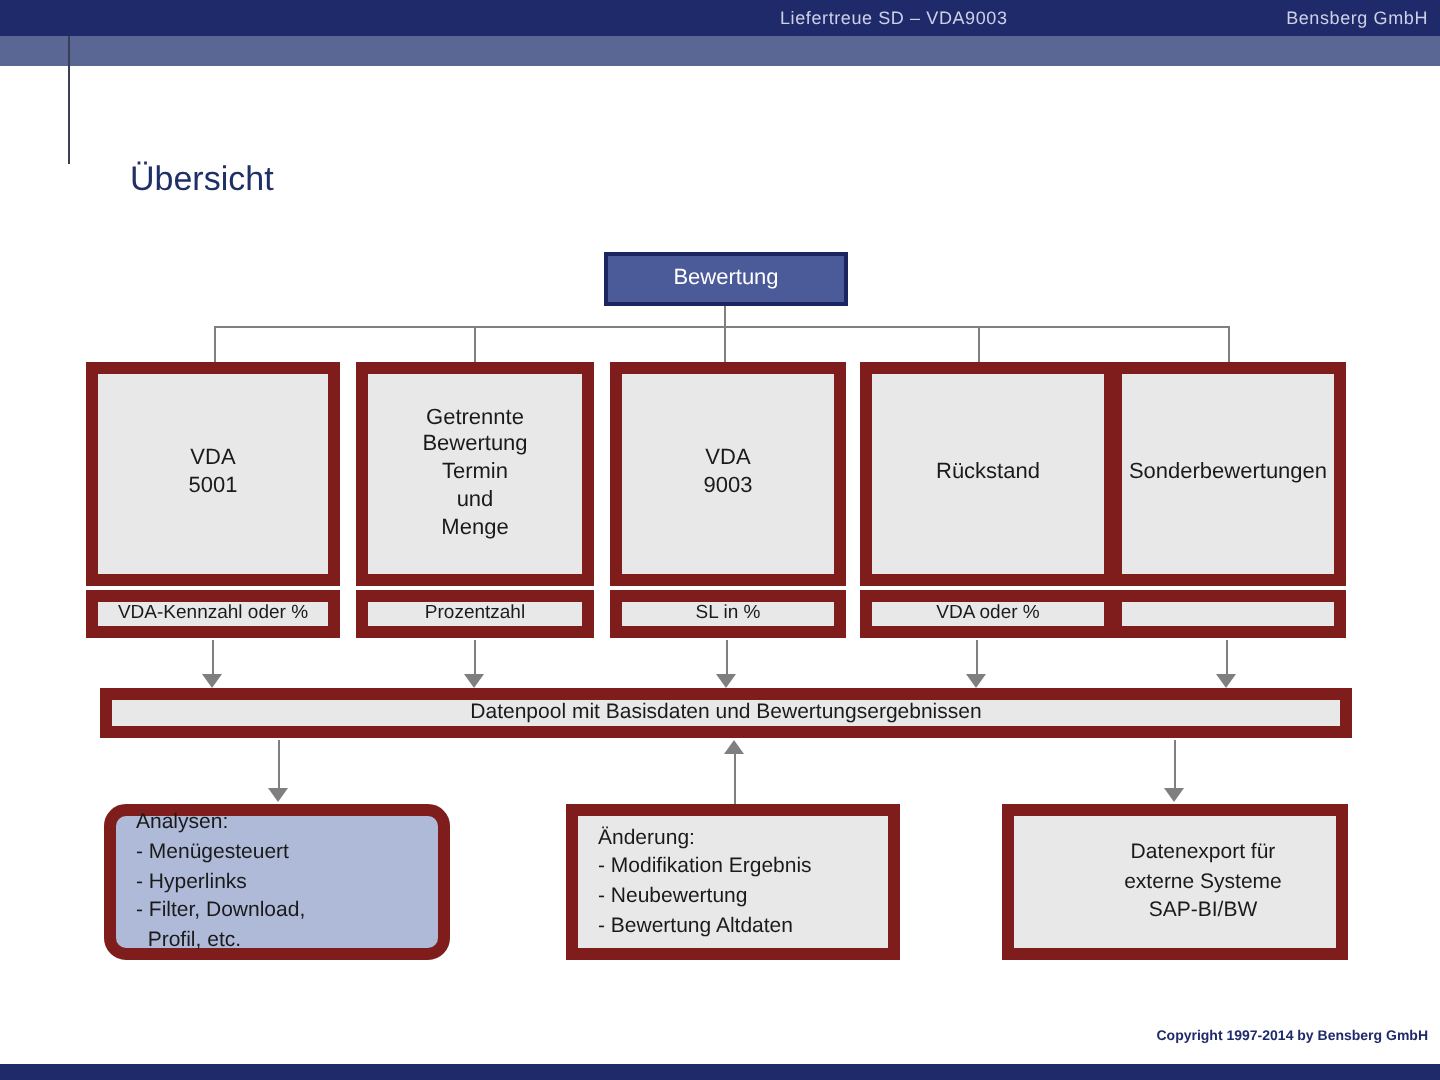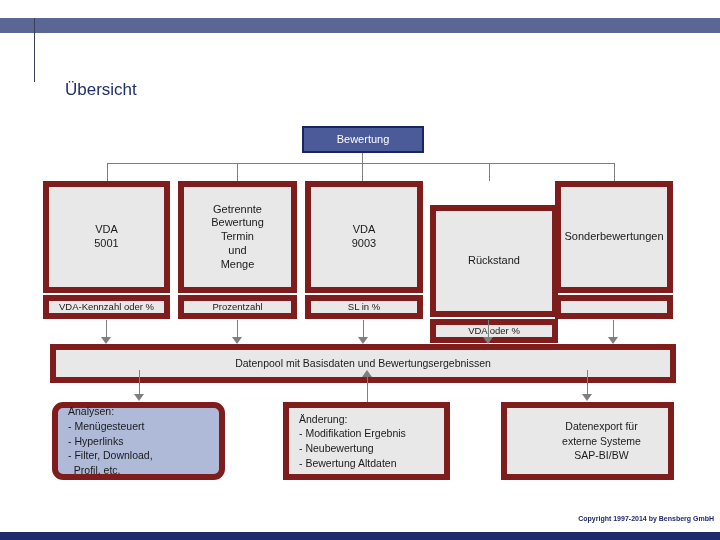--- a/index.html
+++ b/index.html
@@ -24,25 +24,25 @@
     text-align:center; white-space:pre-line; line-height:1.25;
   }
   .node.root {
     left:302px; top:126px; width:122px; height:27px;
     background:#4b5a99; border:2px solid #1b2560; color:#ffffff; font-size:11px;
   }
   
   .c1 { left:43px;  width:127px; }
   .c2 { left:178px; width:119px; }
   .c3 { left:305px; width:118px; }
-  .c4 { left:430px; width:128px;margin-top:24px; }
+  .c4 { left:430px; width:128px; }
   .c5 { left:555px; width:118px; }
   .main { top:181px; height:112px; font-size:11px; }
   .out  { top:295px; height:24px; font-size:9.5px; }
-  .pool { left:50px; top:344px; width:626px; height:39px; font-size:10.5px;text-align:center; }
+  .pool { left:50px; top:344px; width:626px; height:25px; font-size:10.5px;text-align:center; }
   .bottom { top:402px; height:78px; font-size:10.5px; line-height:1.4; }
   .bottom.lefty { justify-content:flex-start; text-align:left; padding-left:10px; white-space:pre-wrap; }
   .analysen { left:52px;  width:173px; background:#afbad9;border-radius:11px; }
   .aenderung{ left:283px; width:167px; }
   .export   { left:501px; width:173px;padding-left:28px; }
   
   .line { position:absolute; background:#7f7f7f; }
   .stem-root { left:362px; top:153px; width:1px; height:10px; }
   .hline     { left:107px; top:163px; width:508px; height:1px; }
   .drop      { top:164px; width:1px; height:17px; }
@@ -65,20 +65,24 @@
   .a-export   { left:582px; top:370px; height:31px; }
   
   .copyright { position:absolute; right:6px; top:515px; font-size:7px; font-weight:700; color:#1f2a6b; }
   .bar-bottom { position:absolute; left:0; top:532px; width:720px; height:8px; background:#1f2a6b; }
 </style>
 </head>
 <body>
 
 <div class="slide">
 
+  <div class="bar-top">
+    <span class="doc-title">Liefertreue SD – VDA9003</span>
+    <span class="company">Bensberg GmbH</span>
+  </div>
   <div class="bar-accent"></div>
   <div class="vrule"></div>
   <h1 class="title">Übersicht</h1>
 
   <div class="node root">Bewertung</div>
 
   <div class="line stem-root"></div>
   <div class="line hline"></div>
   <div class="line drop d1"></div>
   <div class="line drop d2"></div>

